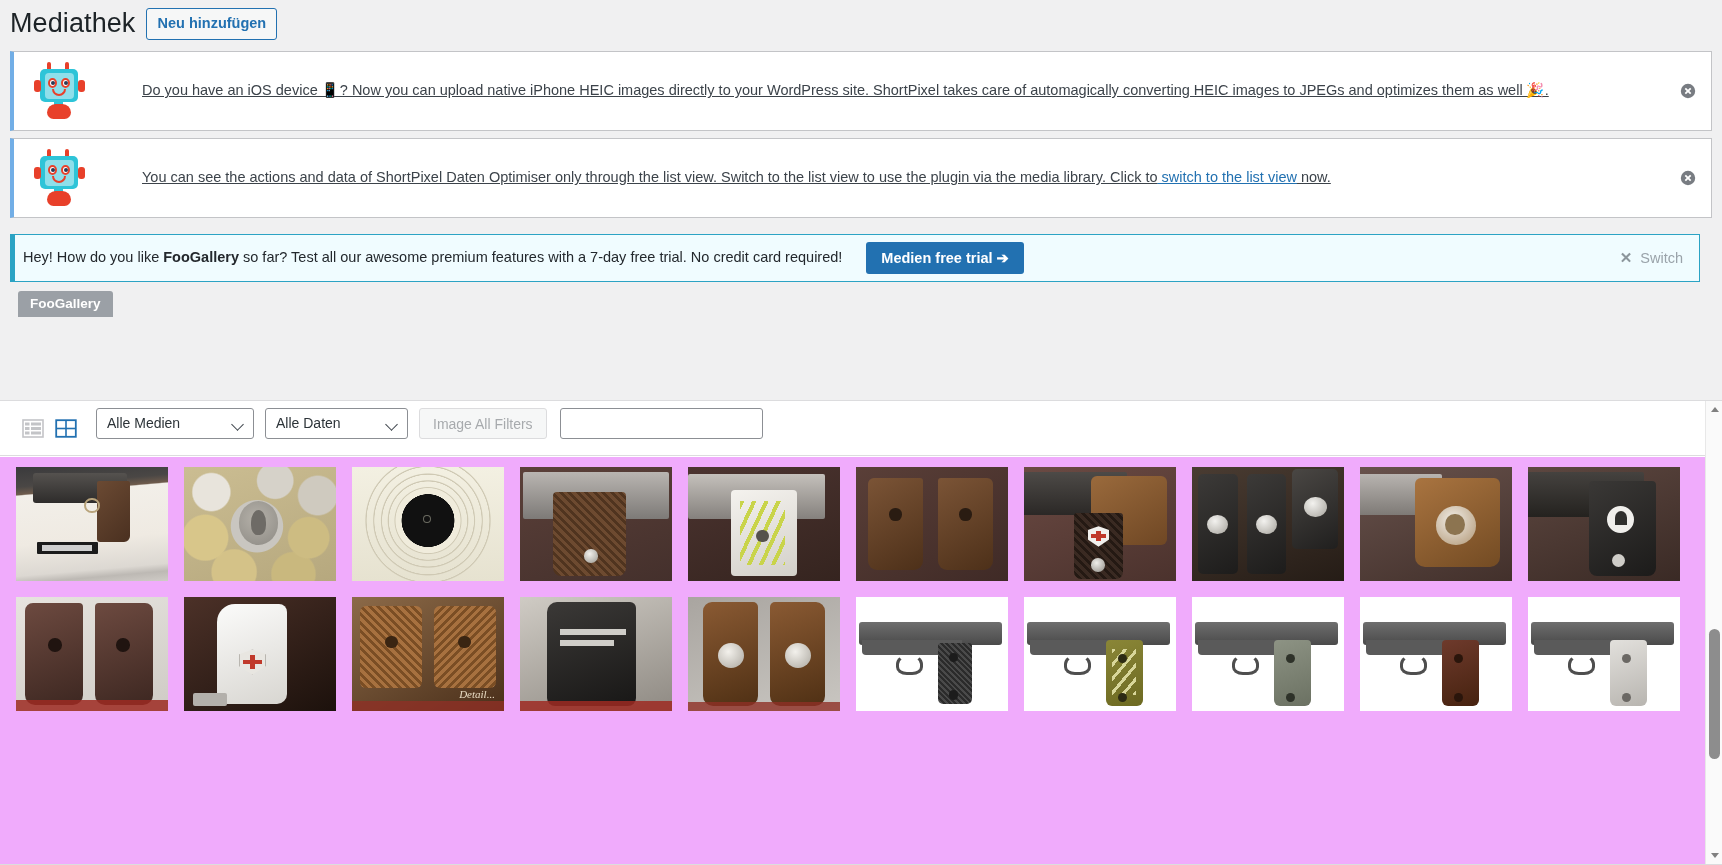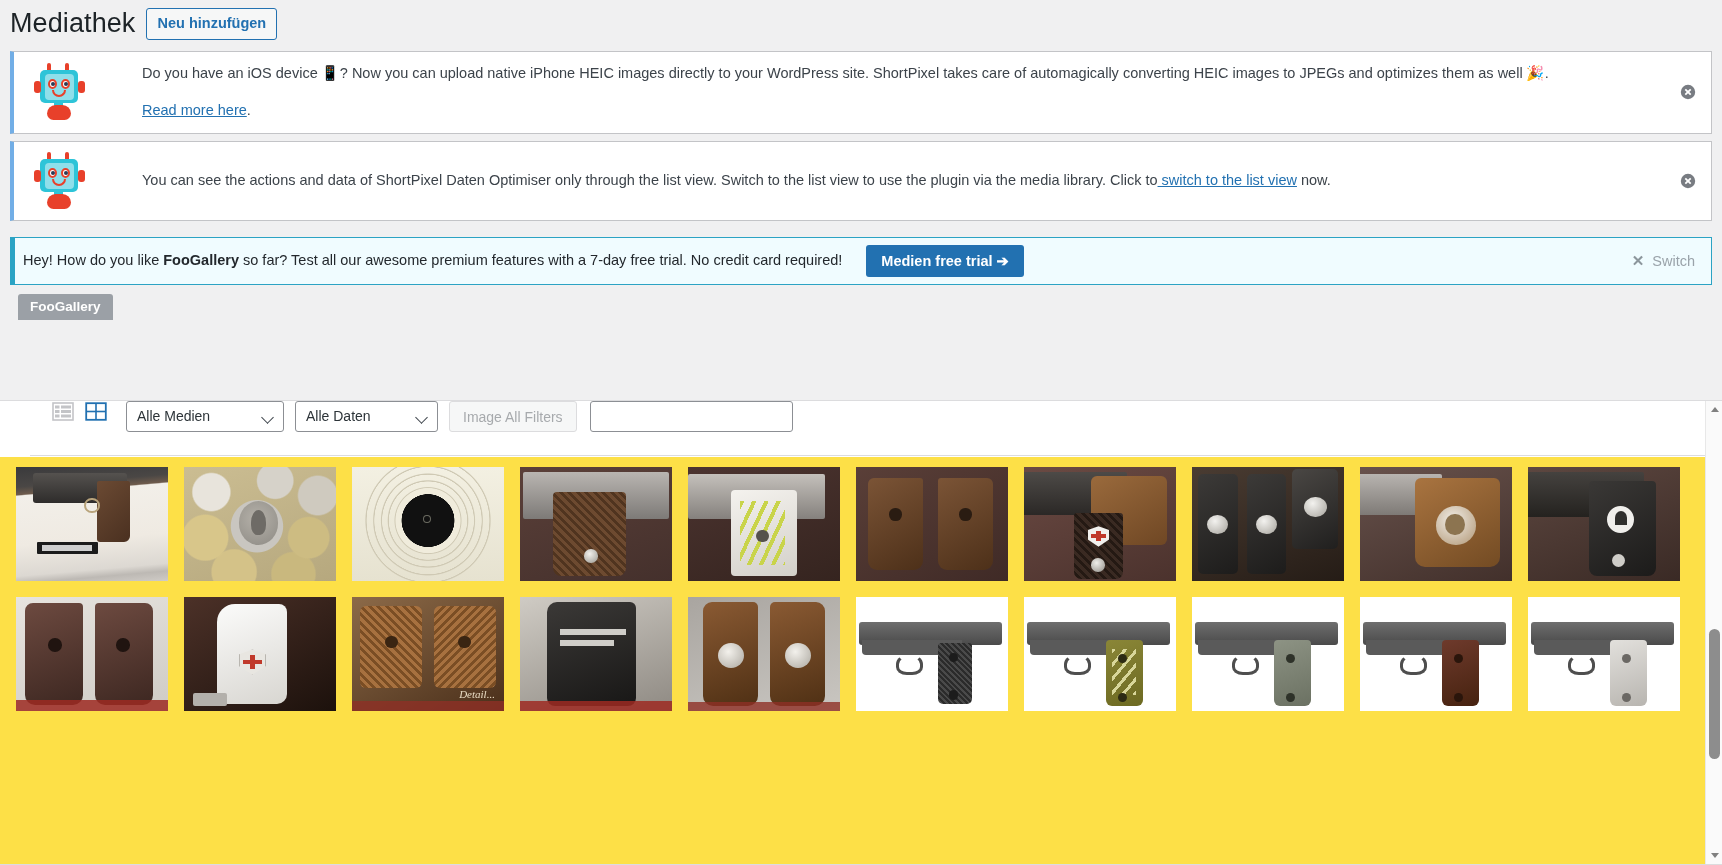--- a/index.html
+++ b/index.html
@@ -114,37 +114,37 @@
     width: 24px; height: 15px;
     background: #e8402a; border-radius: 12px 12px 9px 9px;
   }
 
   .notice-text {
     font-size: 14.5px;
     line-height: 1.62;
     color: #3c434a;
     flex: 1 1 auto;
   }
-  .notice-text p { margin: 0; }
+  .notice-text p { margin: 0; text-decoration: underline; }
   .notice-text p + p { margin-top: 14px; }
   .notice-text a { color: #2271b1; text-decoration: underline; }
   .notice-dismiss {
     position: absolute;
     top: 50%; right: 14px;
     transform: translateY(-50%);
     width: 18px; height: 18px;
     cursor: pointer;
     color: #787c82;
   }
   .notice-dismiss svg { display: block; }
 
   
   .foo-bar {
     position: relative;
-    margin: 16px 10px 0 10px;
+    margin: 16px 22px 0 10px;
     background: #f0fcff;
     border: 1px solid #2ba3c4;
     border-left: 5px solid #2ba3c4;
     height: 48px;
     display: flex;
     align-items: center;
     padding: 0 14px 0 8px;
   }
   .foo-text {
     font-size: 14.5px;
@@ -197,26 +197,25 @@
     left: 0; right: 0;
     top: 400px;
     bottom: 0;
     background: #fff;
     border-top: 1px solid #dcdcde;
     border-bottom: 1px solid #dcdcde;
   }
   .media-toolbar {
     height: 55px;
     display: flex;
-    align-items: flex-start;
-    padding: 0 12px 0 22px;
+    align-items: flex-end;
+    padding: 0 12px 16px 22px;
     border-bottom: 1px solid #dcdcde;
     background: #fff;
     gap: 0;
-    margin-left: 30px;
   }
   .view-switch { display: flex; align-items: center; gap: 11px; margin-right: 19px; }
   .view-icon { width: 22px; height: 21px; cursor: pointer; display: block; }
 
   .wp-select {
     appearance: none;
     -webkit-appearance: none;
     background: #fff;
     border: 1px solid #8c8f94;
     border-radius: 3px;
@@ -265,21 +264,21 @@
     padding: 0 9px;
     font-family: "Liberation Sans", sans-serif;
     color: #2c3338;
   }
 
   
   .grid-scroll {
     position: absolute;
     top: 56px; left: 0; right: 0; bottom: 0;
     overflow: hidden;
-    background: #fde047;
+    background: #f0abfc;
   }
   .attachments {
     display: flex;
     flex-wrap: wrap;
     gap: 16px;
     padding: 10px 28px 0 16px;
   }
   .attachment {
     width: 152px;
     height: 114px;
@@ -370,21 +369,20 @@
         <span class="rb-eye rb-eyeL"></span>
           <span class="rb-eye rb-eyeR"></span>
         <span class="rb-pupilL"></span>
           <span class="rb-pupilR"></span>
         <span class="rb-smile"></span>
         <span class="rb-neck"></span>
           <span class="rb-body"></span>
       </div>
       <div class="notice-text">
         <p>Do you have an iOS device 📱? Now you can upload native iPhone HEIC images directly to your WordPress site. ShortPixel takes care of automagically converting HEIC images to JPEGs and optimizes them as well 🎉.</p>
-        <p><a href="#">Read more here</a><span>.</span></p>
       </div>
     </div>
     <span class="notice-dismiss">
       <svg width="18" height="18" viewBox="0 0 20 20" fill="#787c82" aria-hidden="true">
         <path d="M10 2a8 8 0 100 16 8 8 0 000-16zm3.7 10.3l-1.4 1.4L10 11.4l-2.3 2.3-1.4-1.4L8.6 10 6.3 7.7l1.4-1.4L10 8.6l2.3-2.3 1.4 1.4L11.4 10l2.3 2.3z"></path>
       </svg>
     </span>
   </div>
 
   <div class="notice">

